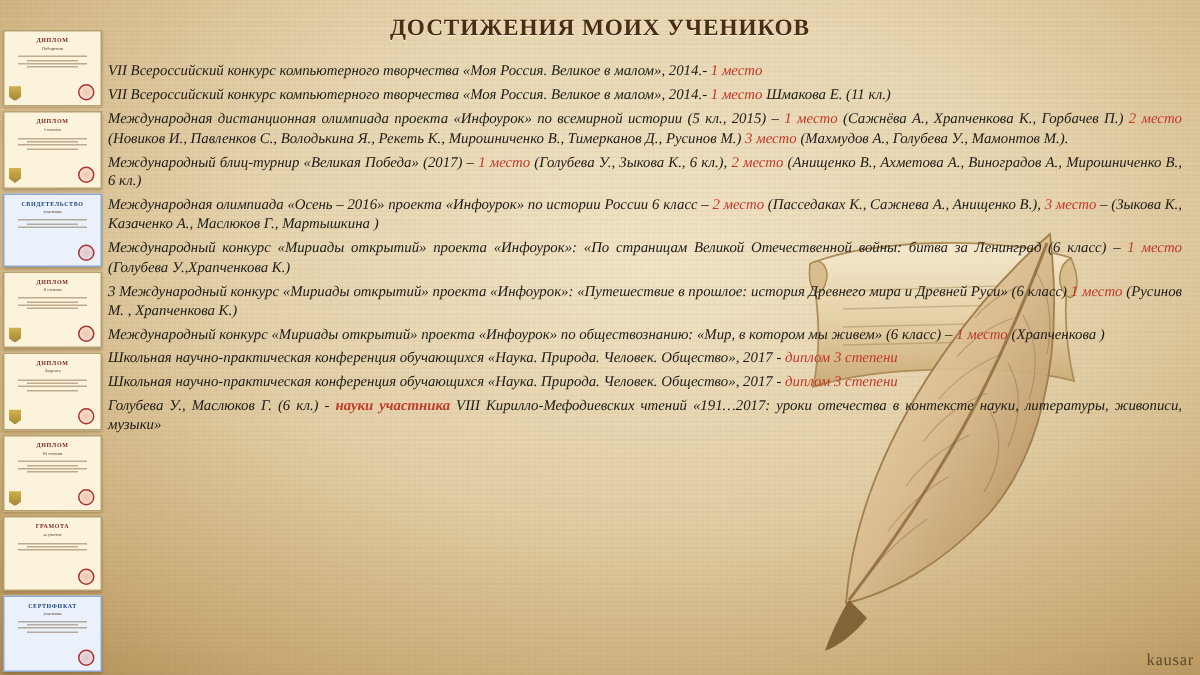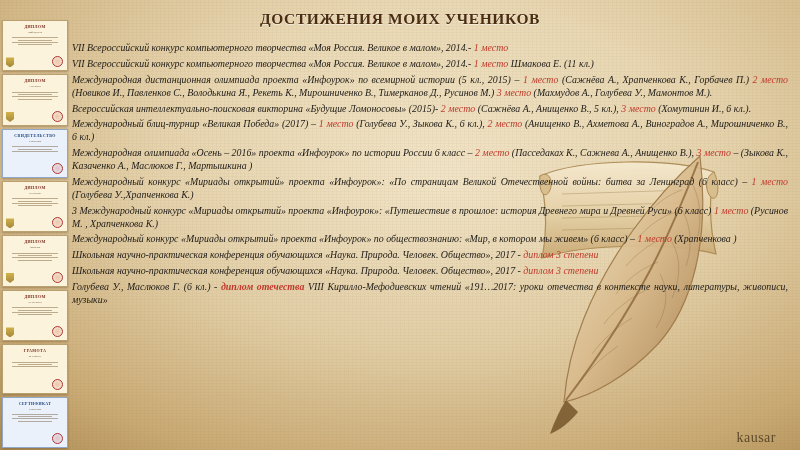--- a/index.html
+++ b/index.html
@@ -154,23 +154,23 @@
     margin: 0 0 3px 0;
     text-indent: 0;
     font-style: italic;
   }
   .para b { font-style: italic; font-weight: normal; }
   .red { color: #c0392b; font-style: italic; font-family: Liberation Serif, serif; }
   .redb { color: #c0392b; font-style: italic; font-weight: bold; }
 
   .footer-mark {
     position: absolute;
-    right: 24px;
+    right: 4px;
     bottom: 4px;
-    font-size: 14px;
+    font-size: 11px;
     color: #5d4a2b;
     font-family: "Liberation Serif", serif;
     letter-spacing: .5px;
     z-index: 7;
   }
 </style>
 </head>
 <body>
 
 <div class="slide">
@@ -314,25 +314,24 @@
       <path d="M140,92 C150,110 148,130 140,148"></path>
       <path d="M128,124 C138,142 134,162 124,178"></path>
     </g>
     <path d="M34,250 C28,260 22,272 18,284 C28,280 38,272 46,262 Z" fill="#7a5a30" opacity="0.9"></path>
   </svg>
 
   <div class="body-text">
     <p class="para"><b>VII Всероссийский</b> конкурс компьютерного творчества «Моя Россия. Великое в малом», 2014.- <span class="red">1 место</span></p>
     <p class="para"><b>VII Всероссийский</b> конкурс компьютерного творчества «Моя Россия. Великое в малом», 2014.- <span class="red">1 место</span> Шмакова Е. (11 кл.)</p>
     <p class="para"><b>Международная</b> дистанционная олимпиада проекта «Инфоурок» по всемирной истории (5 кл., 2015)  – <span class="red">1 место</span> (Сажнёва А., Храпченкова К., Горбачев П.) <span class="red">2 место</span> (Новиков И., Павленков С., Володькина Я., Рекеть К., Мирошниченко В., Тимерканов Д., Русинов М.)  <span class="red">3 место</span> (Махмудов А., Голубева У., Мамонтов М.).</p>
-    <p class="para"><b>Всероссийская</b> интеллектуально-поисковая викторина «Будущие Ломоносовы» (2015)- <span class="red">2 место</span> (Сажнёва А., Анищенко В., 5 кл.), <span class="red">3 место</span> (Хомутинин И., 6 кл.).</p>
     <p class="para"> <b>Международный</b> блиц-турнир «Великая Победа» (2017) – <span class="red">1 место</span> (Голубева У., Зыкова К., 6 кл.), <span class="red">2 место</span> (Анищенко В., Ахметова А., Виноградов А., Мирошниченко В., 6 кл.)</p>
     <p class="para"><b>Международная</b> олимпиада «Осень – 2016» проекта «Инфоурок» по истории России 6 класс – <span class="red">2 место</span> (Пасседаках К., Сажнева А., Анищенко В.), <span class="red">3 место</span> – (Зыкова К., Казаченко А., Маслюков Г., Мартышкина )</p>
     <p class="para"><b>Международный</b> конкурс «Мириады открытий» проекта «Инфоурок»: «По страницам Великой Отечественной войны: битва за Ленинград (6 класс) – <span class="red">1 место</span> (Голубева У.,Храпченкова К.)</p>
     <p class="para"><b>3 Международный</b> конкурс «Мириады открытий» проекта «Инфоурок»: «Путешествие в прошлое: история Древнего мира и Древней Руси» (6 класс) <span class="red">1 место</span> (Русинов М. , Храпченкова К.)</p>
     <p class="para"><b>Международный</b> конкурс «Мириады открытий» проекта «Инфоурок» по обществознанию: «Мир, в котором мы живем» (6 класс) – <span class="red">1 место</span> (Храпченкова )</p>
     <p class="para"><b>Школьная</b> научно-практическая конференция обучающихся «Наука. Природа. Человек. Общество», 2017 - <span class="red">диплом 3 степени</span></p>
     <p class="para"><b>Школьная</b> научно-практическая конференция обучающихся «Наука. Природа. Человек. Общество», 2017 - <span class="red">диплом 3 степени</span></p>
-    <p class="para">Голубева У.,  Маслюков Г.  (6 кл.) -  <span class="redb">диплом отечества</span> VIII Кирилло-Мефодиевских чтений «191…2017: уроки отечества в контексте науки, литературы, живописи, музыки»</p>
+    <p class="para">Голубева У.,  Маслюков Г.  (6 кл.) -  <span class="redb">науки участника</span> VIII Кирилло-Мефодиевских чтений «191…2017: уроки отечества в контексте науки, литературы, живописи, музыки»</p>
   </div>
 
   <div class="footer-mark">kausar</div>
 </div>
 
 </body></html>

